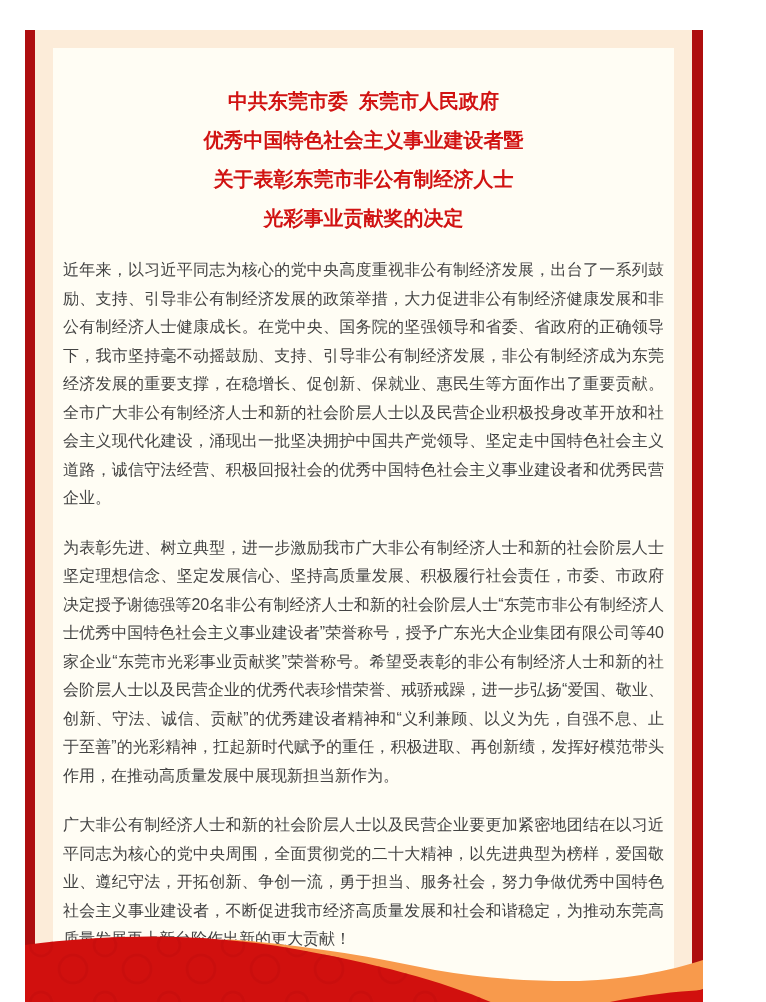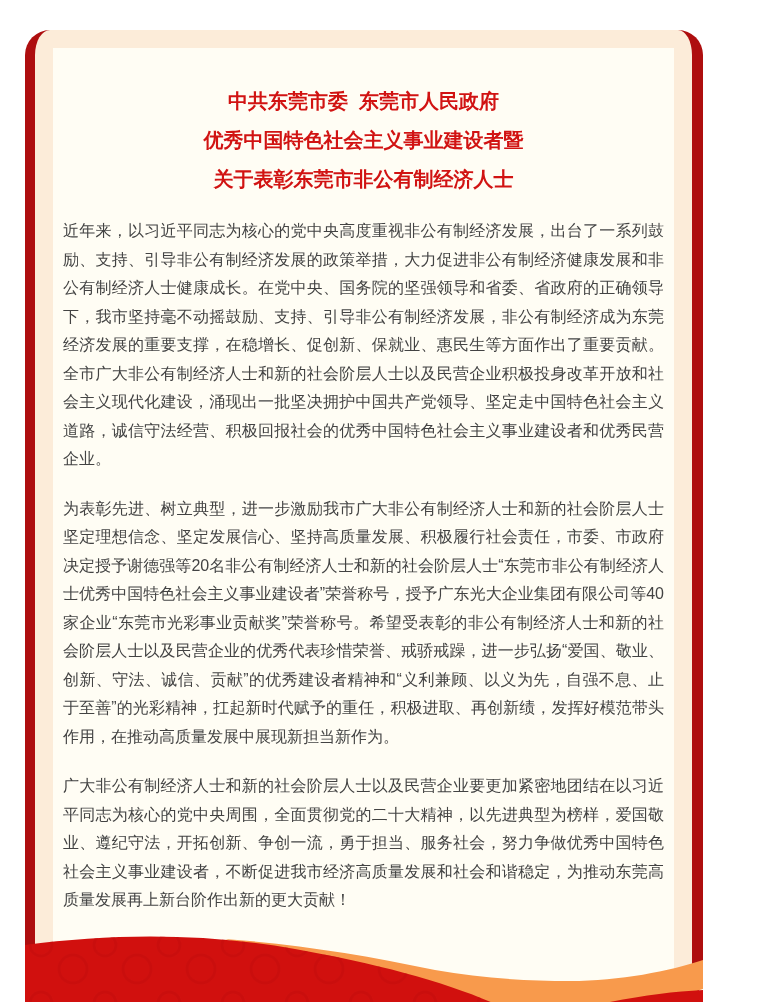--- a/index.html
+++ b/index.html
@@ -21,21 +21,20 @@
     position: absolute;
     left: 25px;
     top: 30px;
     width: 678px;
     bottom: 0;
     box-sizing: border-box;
     border-left: 10px solid var(--bar-red, #ae0e0f);
     border-right: 11px solid var(--bar-red, #ae0e0f);
     background: var(--frame-peach, #fcecd9);
     padding: 18px 18px 0 18px;
-    border-radius: 25px;
   }
   .card {
     box-sizing: border-box;
     width: 100%;
     height: 100%;
     background: var(--card-cream, #fffdf4);
     padding: 34px 10px 0 10px;
     overflow: hidden;
   }
   .title-block {
@@ -73,20 +72,21 @@
 
 <div class="page">
 
   <div class="frame">
     <div class="card">
 
       <div class="title-block">
         <div class="title-line">中共东莞市委  东莞市人民政府</div>
         <div class="title-line">优秀中国特色社会主义事业建设者暨</div>
         <div class="title-line">关于表彰东莞市非公有制经济人士</div>
+        <div class="title-line">光彩事业贡献奖的决定</div>
       </div>
 
       <div class="body-text">
         <p class="para">近年来，以习近平同志为核心的党中央高度重视非公有制经济发展，出台了一系列鼓励、支持、引导非公有制经济发展的政策举措，大力促进非公有制经济健康发展和非公有制经济人士健康成长。在党中央、国务院的坚强领导和省委、省政府的正确领导下，我市坚持毫不动摇鼓励、支持、引导非公有制经济发展，非公有制经济成为东莞经济发展的重要支撑，在稳增长、促创新、保就业、惠民生等方面作出了重要贡献。全市广大非公有制经济人士和新的社会阶层人士以及民营企业积极投身改革开放和社会主义现代化建设，涌现出一批坚决拥护中国共产党领导、坚定走中国特色社会主义道路，诚信守法经营、积极回报社会的优秀中国特色社会主义事业建设者和优秀民营企业。</p>
         <p class="para">为表彰先进、树立典型，进一步激励我市广大非公有制经济人士和新的社会阶层人士坚定理想信念、坚定发展信心、坚持高质量发展、积极履行社会责任，市委、市政府决定授予谢德强等20名非公有制经济人士和新的社会阶层人士“东莞市非公有制经济人士优秀中国特色社会主义事业建设者”荣誉称号，授予广东光大企业集团有限公司等40家企业“东莞市光彩事业贡献奖”荣誉称号。希望受表彰的非公有制经济人士和新的社会阶层人士以及民营企业的优秀代表珍惜荣誉、戒骄戒躁，进一步弘扬“爱国、敬业、创新、守法、诚信、贡献”的优秀建设者精神和“义利兼顾、以义为先，自强不息、止于至善”的光彩精神，扛起新时代赋予的重任，积极进取、再创新绩，发挥好模范带头作用，在推动高质量发展中展现新担当新作为。</p>
         <p class="para">广大非公有制经济人士和新的社会阶层人士以及民营企业要更加紧密地团结在以习近平同志为核心的党中央周围，全面贯彻党的二十大精神，以先进典型为榜样，爱国敬业、遵纪守法，开拓创新、争创一流，勇于担当、服务社会，努力争做优秀中国特色社会主义事业建设者，不断促进我市经济高质量发展和社会和谐稳定，为推动东莞高质量发展再上新台阶作出新的更大贡献！</p>
       </div>
 
     </div>
   </div>

